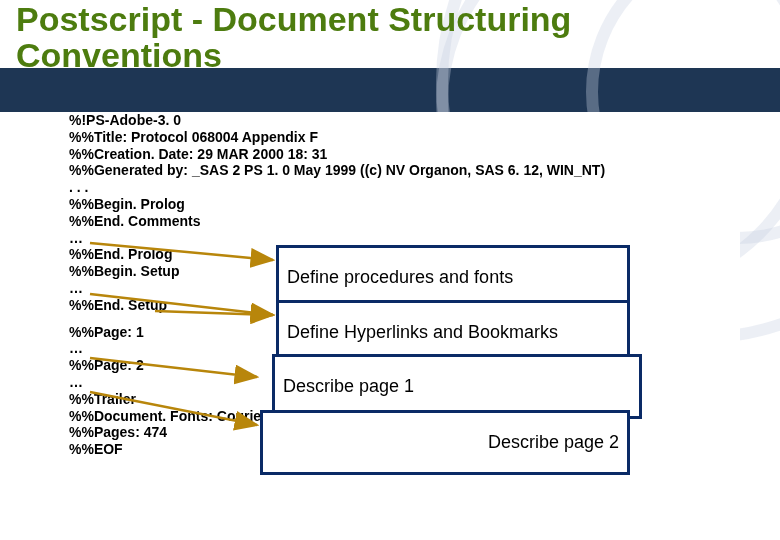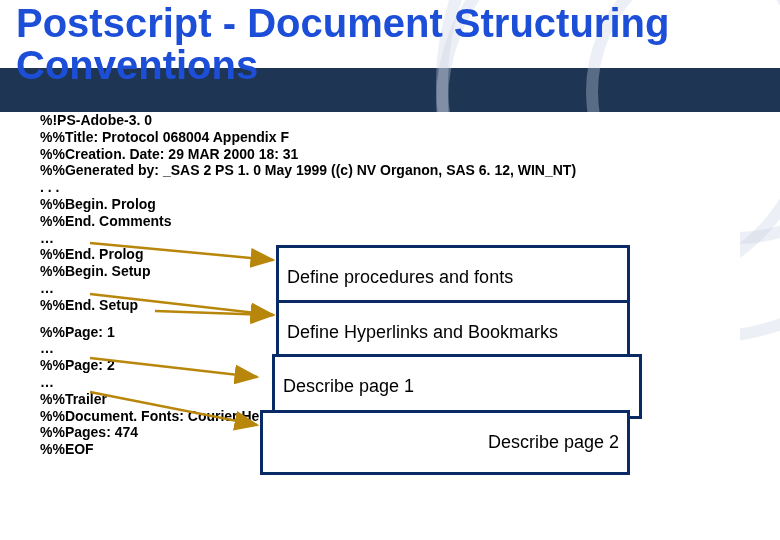--- a/index.html
+++ b/index.html
@@ -31,41 +31,42 @@
     border-radius: 50%;
     background: transparent;
   }
   .c1 { width: 280px; height: 280px; top: -60px; right: -110px; }
   .c2 { width: 360px; height: 360px; top: -90px; right: -40px; }
   .c3 { width: 500px; height: 500px; top: -180px; right: -180px; }
   .title {
     position: absolute;
     top: 2px;
     left: 16px;
-    font-size: 40px;
+    font-size: 34px;
     font-weight: bold;
-    color: #1d4ed8;
+    color: #4d7c0f;
     line-height: 1.05;
     z-index: 5;
   }
   .codebox {
     position: absolute;
     top: 112px;
     left: 40px;
     width: 700px;
     height: 412px;
     background: #ffffff;
     z-index: 5;
   }
   .codeline {
     font-size: 14px;
     font-weight: bold;
     color: #000;
     line-height: 1.2;
     white-space: pre;
+    margin-left: 29px;
   }
   .annot {
     position: absolute;
     border: 3px solid #0a2a66;
     background: #fff;
     font-size: 18px;
     padding: 19px 8px;
     color: #000;
     z-index: 6;
   }

